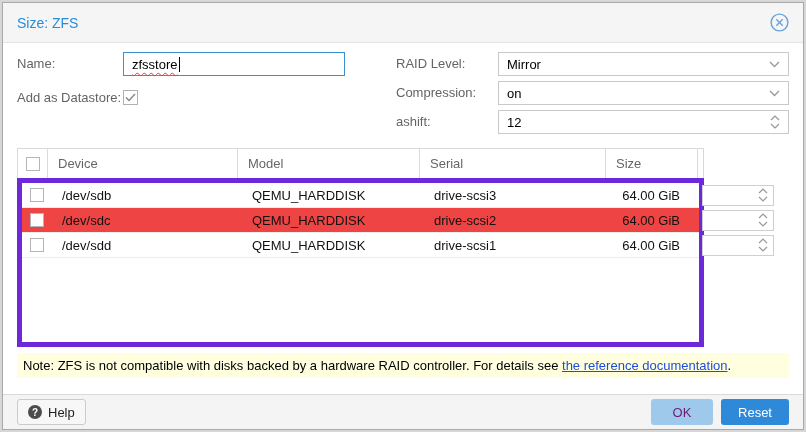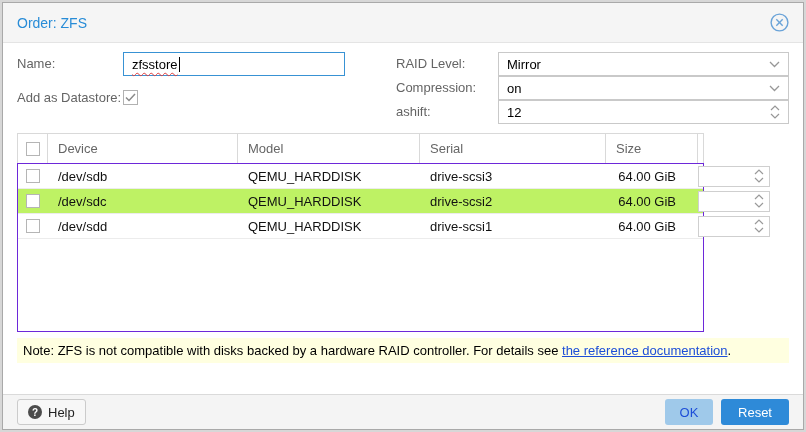--- a/index.html
+++ b/index.html
@@ -20,21 +20,21 @@
     display:flex; align-items:center; padding:0 14px;
     border-bottom:1px solid #e4e4e4;
   }
   .title { color:#288cd7; font-size:14px; }
   .close { margin-left:auto; width:20px; height:20px; cursor:pointer; display:flex; align-items:center; justify-content:center; }
   
   .bodyarea { flex:1 1 auto; background:#fff; padding:9px 14px 0 14px; overflow:hidden; }
   .form { display:flex; }
   .col-left { width:379px; flex:0 0 379px; }
   .col-right { flex:1 1 auto; }
-  .frow { display:flex; }
+  .frow { display:flex; margin-bottom:5px; }
   .frow .lbl { color:#646464; padding-top:4px; }
   .col-left .lbl { width:106px; flex:0 0 106px; }
   .col-right .lbl { width:102px; flex:0 0 102px; }
   .field {
     height:24px; border:1px solid #c9c9c9; background:#fff;
     display:flex; align-items:center; padding:0 8px; color:#000;
   }
   .field.grow { flex:1 1 auto; }
   .input-name { width:222px; border-color:#3892d4; }
   .misspell {
@@ -52,23 +52,23 @@
   .spin { flex-direction:column; gap:2px; }
   svg.chev { display:block; }
   
   .grid { margin-top:9px; width:687px; }
   .grid-header {
     display:flex; height:30px; border:1px solid #d9d9d9; border-bottom:none;
     background:#fff; color:#666;
   }
   .gh-cell { display:flex; align-items:center; padding-left:10px; border-right:1px solid #d9d9d9; overflow:hidden; }
   .gh-cell:last-child { border-right:none;text-align:center; }
-  .grid-body { border:1px solid #6d28d9; height:169px; background:#fff; }
+  .grid-body { border:5px solid #6d28d9; height:169px; background:#fff; }
   .grow-line { display:flex; height:25px; border-bottom:1px solid #ececec; background:#fff; align-items:center; }
-  .grow-line.stripe { background:#bef264; }
+  .grow-line.stripe { background:#ef4444; }
   .c-check { width:30px; flex:0 0 30px; display:flex; justify-content:center; }
   .c-dev   { width:190px; flex:0 0 190px; padding-left:10px; }
   .c-model { width:182px; flex:0 0 182px; padding-left:10px; }
   .c-serial{ width:186px; flex:0 0 186px; padding-left:10px; }
   .c-size  { width:92px;  flex:0 0 92px;  padding-right:22px; text-align:right; }
   .c-order { flex:1 1 auto; display:flex; justify-content:center; }
   .row-check { width:14px; height:14px; border:1px solid #b5b5b5; background:#fff; }
   .order-spin {
     width:72px; height:21px; border:1px solid #cfcfcf; background:#fff;
     display:flex; align-items:center; justify-content:flex-end; padding-right:5px;
@@ -87,31 +87,31 @@
   .btn {
     height:26px; border-radius:3px; border:1px solid transparent;
     display:flex; align-items:center; justify-content:center;
     font-size:13px; cursor:pointer;
   }
   .btn-help { background:#f7f7f7; border-color:#cbcbcb; color:#222; padding:0 10px; gap:6px; }
   .help-ico {
     width:14px; height:14px; border-radius:50%; background:#4c4c4c; color:#fff;
     font-size:10px; font-weight:bold; display:flex; align-items:center; justify-content:center;
   }
-  .btn-ok { width:48px; background:#9fc9ea; color:#1d4ed8; margin-left:auto; cursor:default; }
+  .btn-ok { width:62px; background:#9fc9ea; color:#701a75; margin-left:auto; cursor:default; }
   .btn-reset { width:68px; background:#2e8ad8; color:#fff; }
 </style>
 </head>
 <body>
 
 <div class="frame">
   <div class="window">
 
     <div class="titlebar">
-      <span class="title">Order: ZFS</span>
+      <span class="title">Size: ZFS</span>
       <span class="close">
         <svg width="19" height="19" viewBox="0 0 19 19">
           <circle cx="9.5" cy="9.5" r="8.4" fill="none" stroke="#6aa3d8" stroke-width="1.4"></circle>
           <line x1="6.3" y1="6.3" x2="12.7" y2="12.7" stroke="#6aa3d8" stroke-width="1.4"></line>
           <line x1="12.7" y1="6.3" x2="6.3" y2="12.7" stroke="#6aa3d8" stroke-width="1.4"></line>
         </svg>
       </span>
     </div>
 
     <div class="bodyarea">

